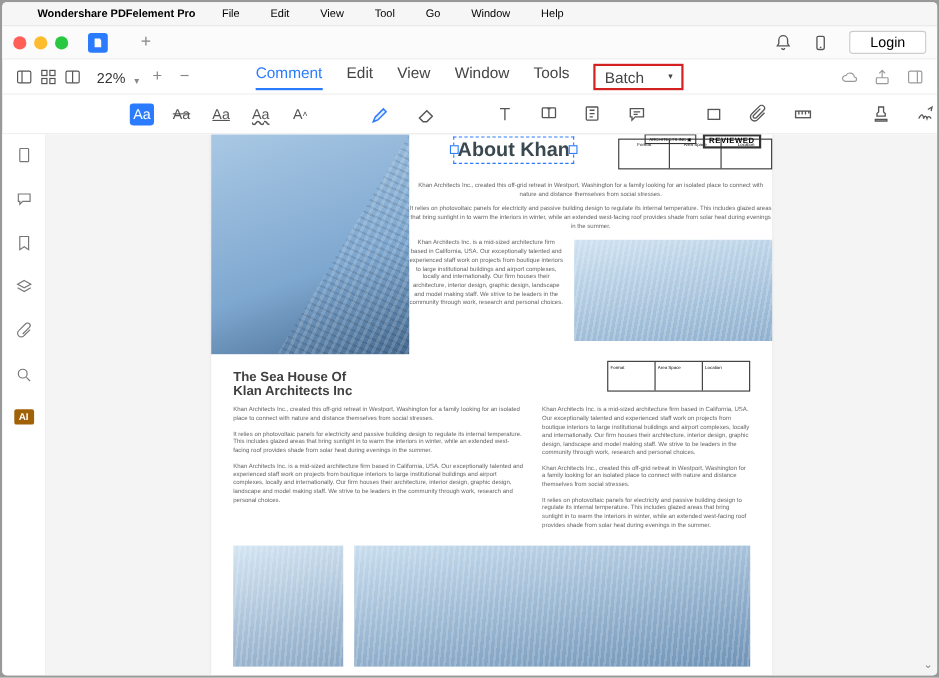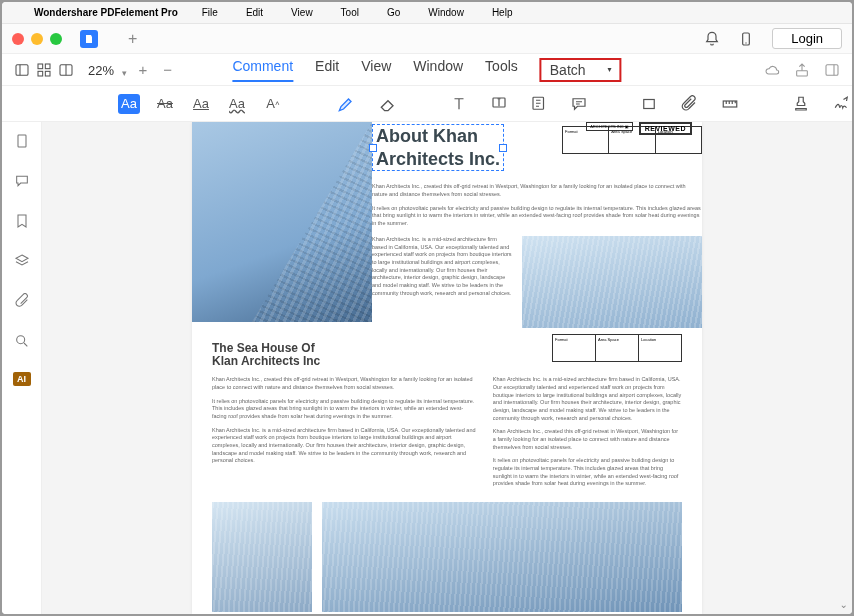--- a/index.html
+++ b/index.html
@@ -54,21 +54,21 @@
 .leftbar .lb { width: 18px; height: 18px; display: flex; align-items: center; justify-content: center; }
 .leftbar .ai { background: #a16207; color: #fff; font-size: 9px; font-weight: 700; border-radius: 2px; width: 18px; height: 14px; line-height: 14px; text-align: center; }
 
 .docview { flex: 1; background: #f4f4f4; overflow: hidden; position: relative; display: flex; justify-content: center; }
 .page { background: #fff; width: 510px; margin-top: 0; box-shadow: 0 0 3px rgba(0,0,0,.08); position: relative; }
 
 
 .doc-top { display: flex; }
 .bldg-img { width: 180px; height: 200px; background: linear-gradient(160deg,#a9c8e4 0%,#7fa8d0 60%,#466a90 100%); position: relative; }
 .bldg-img::after { content:""; position:absolute; right:0; top:0; bottom:0; width:120px; background: repeating-linear-gradient(115deg, rgba(255,255,255,.15) 0 3px, transparent 3px 7px), repeating-linear-gradient(25deg, rgba(0,0,0,.1) 0 2px, transparent 2px 6px); clip-path: polygon(100% 0, 100% 100%, 0 100%); }
-.doc-top-r { flex: 1; padding: 0 0; }
+.doc-top-r { flex: 1; padding: 0 0; text-align: center; }
 .title-edit { display:inline-block; border: 1px dashed #2b7bff; position: relative; margin-bottom: 8px; }
 .title-edit::before, .title-edit::after { content:""; position:absolute; width:6px; height:6px; border:1px solid #2b7bff; background:#fff; }
 .title-edit::before { left:-4px; top:50%; transform:translateY(-50%); }
 .title-edit::after { right:-4px; top:50%; transform:translateY(-50%); }
 .about-h { font-size: 18px; font-weight: 700; color: #3a4850; line-height: 1.15; padding: 1px 3px; }
 .mini-boxes { display: flex; gap: 0; border: 1px solid #333; margin-top: -2px; margin-bottom: 8px; width: 140px; height: 28px; float: right; position: absolute; right: 20px; top: 2px;}
 .mini-boxes > div { flex:1; border-right: 1px solid #333; font-size: 4px; padding: 2px; overflow:hidden; }
 .mini-boxes > div:last-child { border-right: none; }
 .reviewed { position: absolute; right: 20px; top: 2px; border: 2px solid #333; font-weight: 800; font-size: 7px; padding: 1px 4px; letter-spacing: .5px; transform: translateY(0); }
 .para { font-size: 5.5px; color: #666; line-height: 1.4; margin-bottom: 6px; }
@@ -319,21 +319,20 @@
 
         <div class="doc-top">
           <div class="bldg-img"></div>
           <div class="doc-top-r" style="position:relative; padding-top:2px;">
             <div style="position:absolute; right:10px; top:0; display:flex; gap:6px; align-items:flex-start;">
               <div style="border:1px solid #333; font-size:4px; padding:1px 3px;">ARCHITECTS INC ▣</div>
               <div class="reviewed" style="position:static;">REVIEWED</div>
             </div>
             <div class="title-edit">
               <div class="about-h">About Khan</div>
-              <div class="about-h">Architects Inc.</div>
             </div>
             <div class="mini-boxes" style="position:static; float:right; margin-top:2px; clear:right;">
               <div>Format</div>
               <div>Area Space</div>
               <div>Location</div>
             </div>
             <div style="clear:both; height:4px;"></div>
             <p class="para">Khan Architects Inc., created this off-grid retreat in Westport, Washington for a family looking for an isolated place to connect with nature and distance themselves from social stresses.</p>
             <p class="para">It relies on photovoltaic panels for electricity and passive building design to regulate its internal temperature. This includes glazed areas that bring sunlight in to warm the interiors in winter, while an extended west-facing roof provides shade from solar heat during evenings in the summer.</p>
             <div class="two-col">

